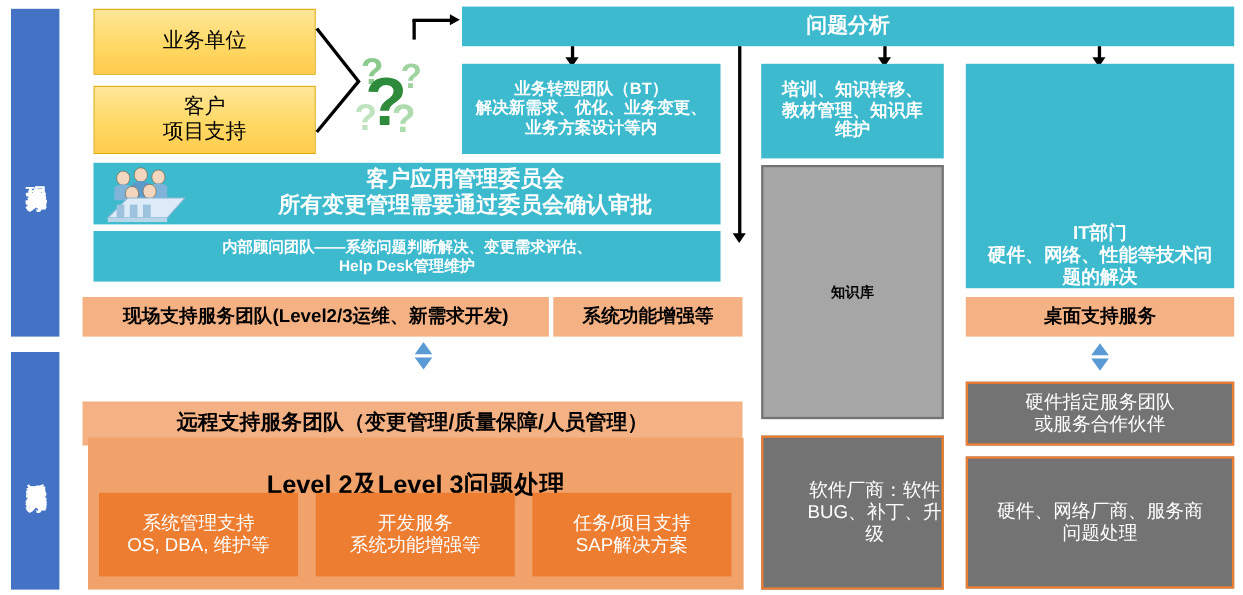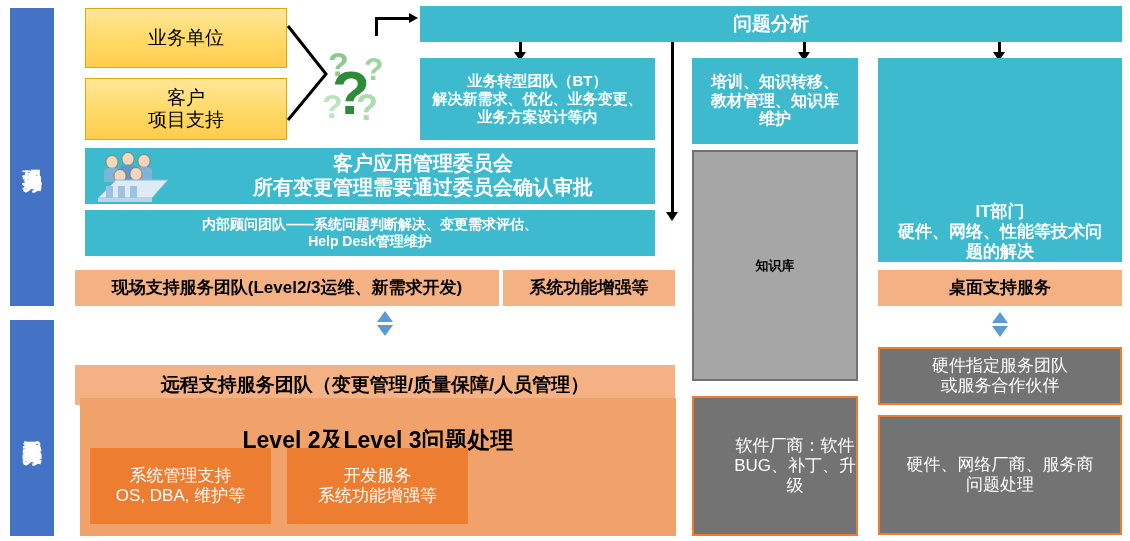--- a/index.html
+++ b/index.html
@@ -263,20 +263,24 @@
     <div style="font-size:23px; font-weight:bold; color:#000; padding-top:10px;">Level 2及Level 3问题处理</div>
   </div>
   <div class="box orange-deep" style="left:90px; top:448px; width:181px; height:76px; font-size:17px;">
     <span>系统管理支持
 OS, DBA, 维护等</span>
   </div>
   <div class="box orange-deep" style="left:287px; top:448px; width:181px; height:76px; font-size:17px;">
     <span>开发服务
 系统功能增强等</span>
   </div>
+  <div class="box orange-deep" style="left:484px; top:448px; width:181px; height:76px; font-size:17px;">
+    <span>任务/项目支持
+SAP解决方案</span>
+  </div>
 
   <div class="box navy" style="left:692px; top:396px; width:166px; height:140px;justify-content:flex-end;">
     <span>软件厂商：软件
 BUG、补丁、升
 级</span>
   </div>
 
   <div class="box navy" style="left:878px; top:347px; width:244px; height:58px;">
     <span>硬件指定服务团队
 或服务合作伙伴</span>

